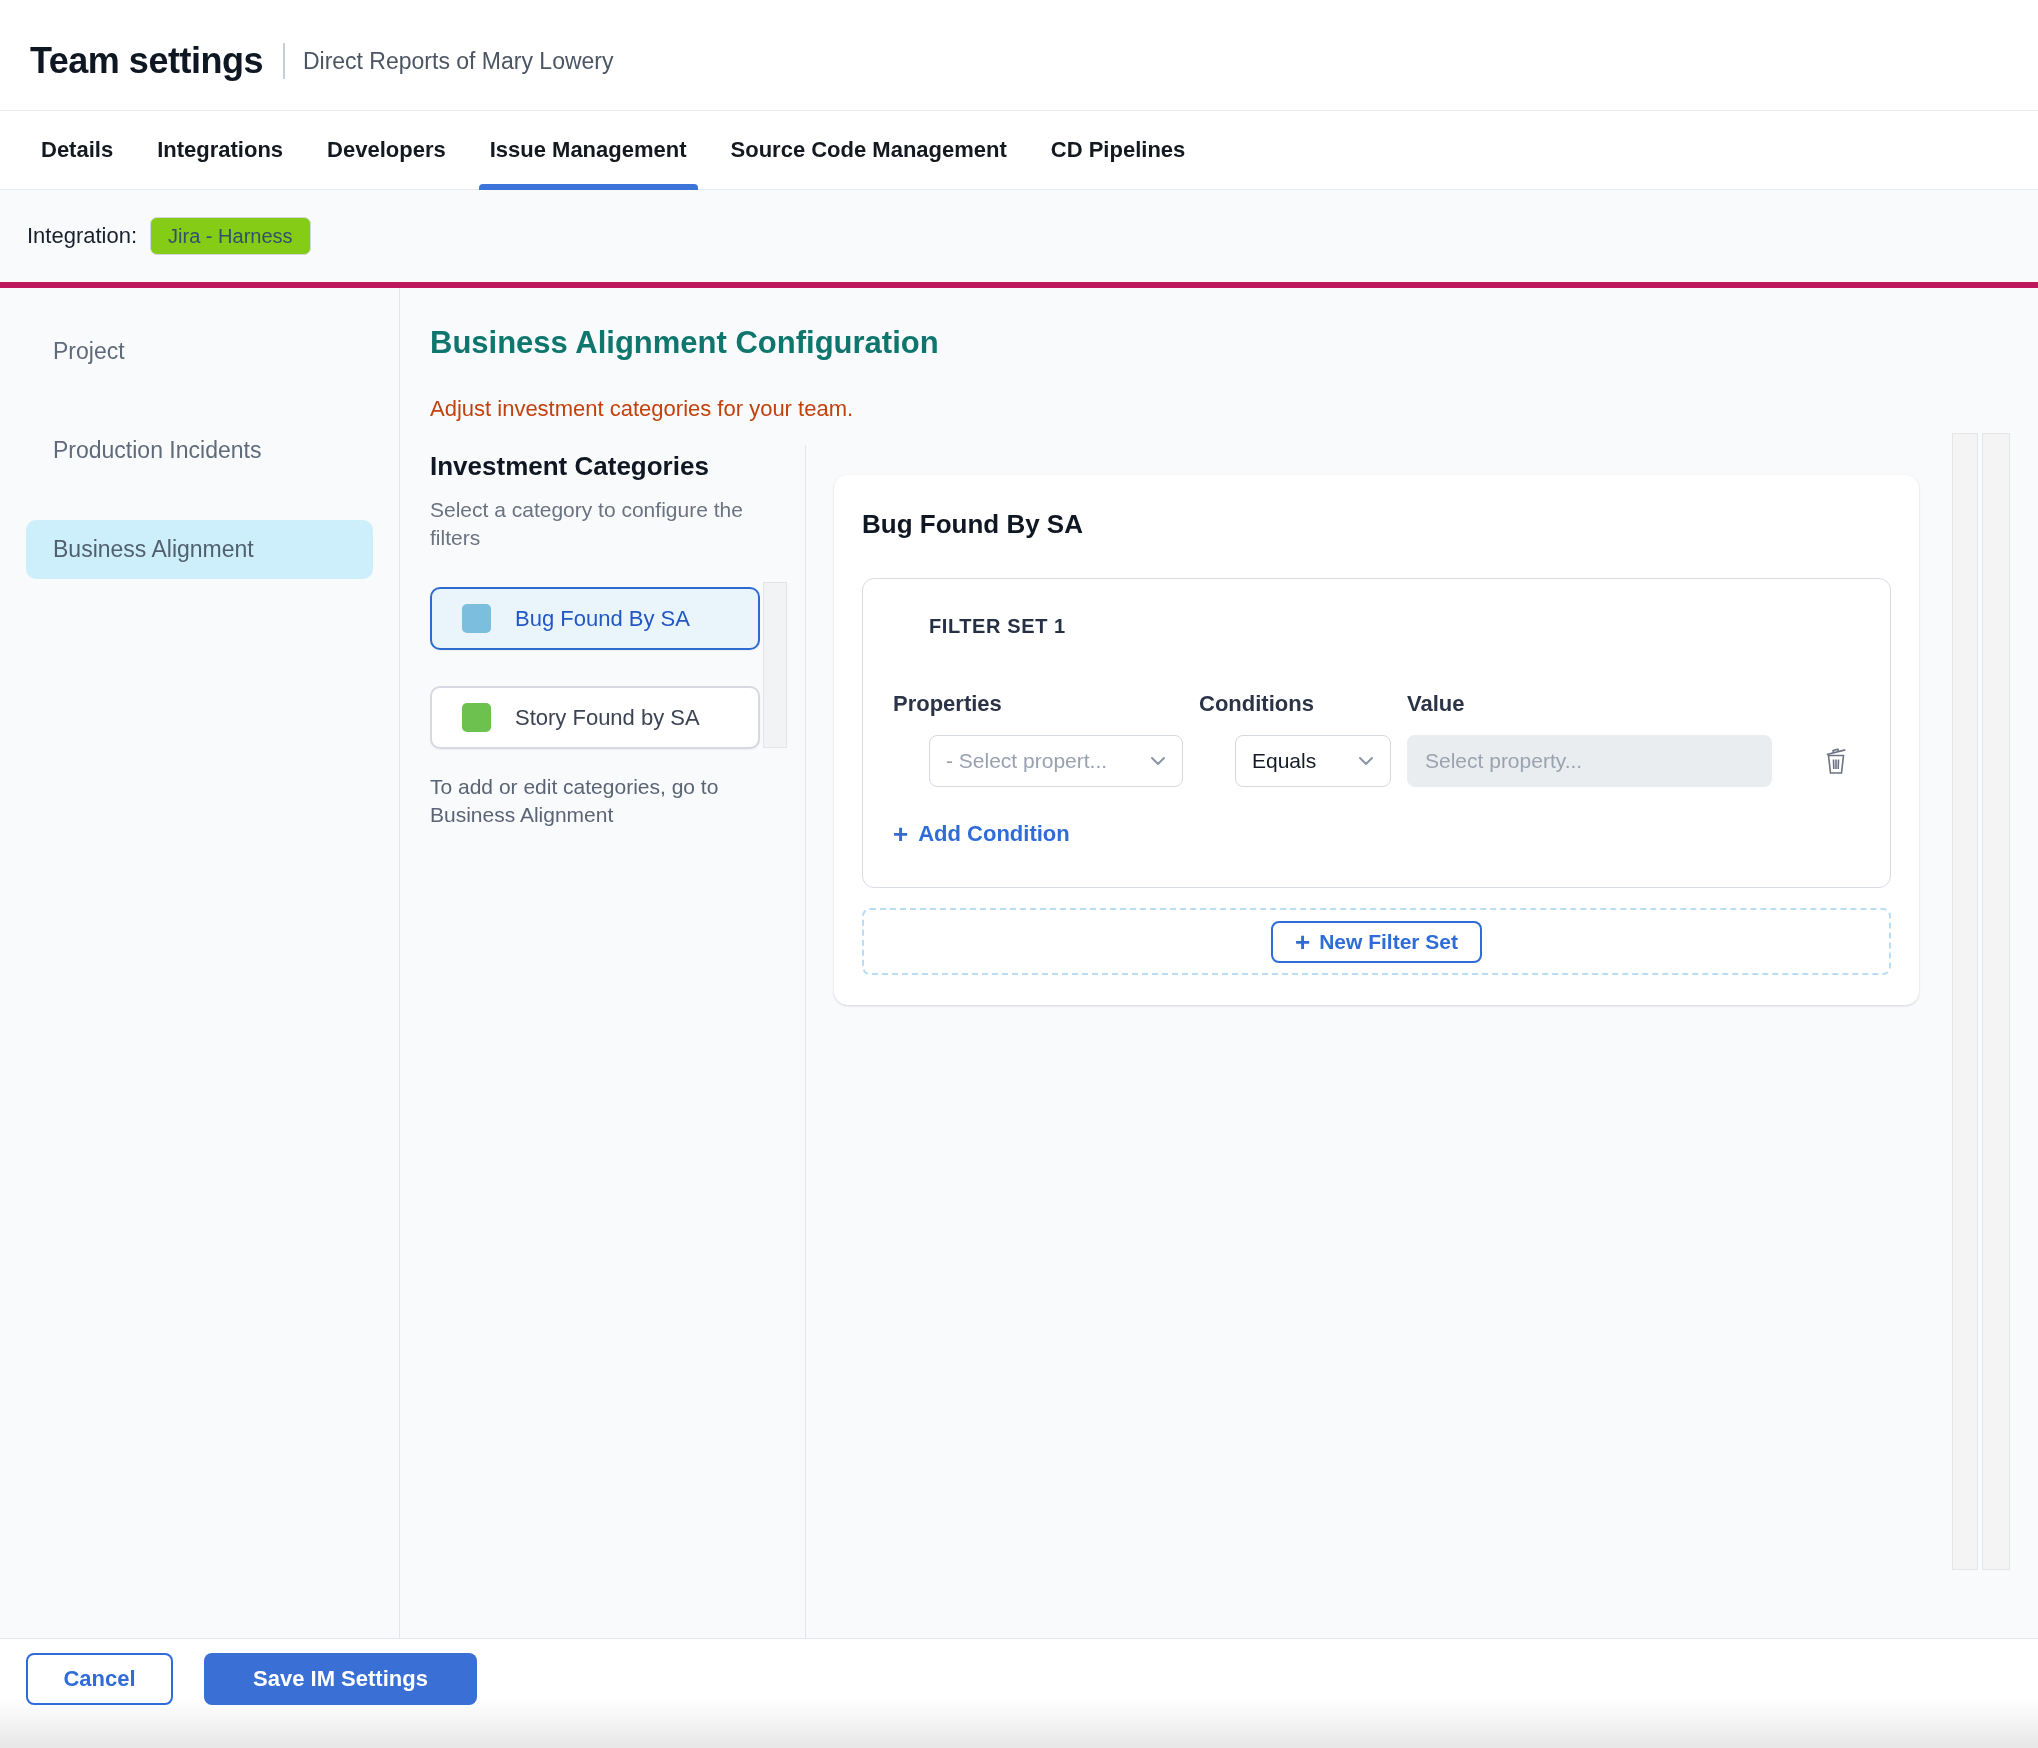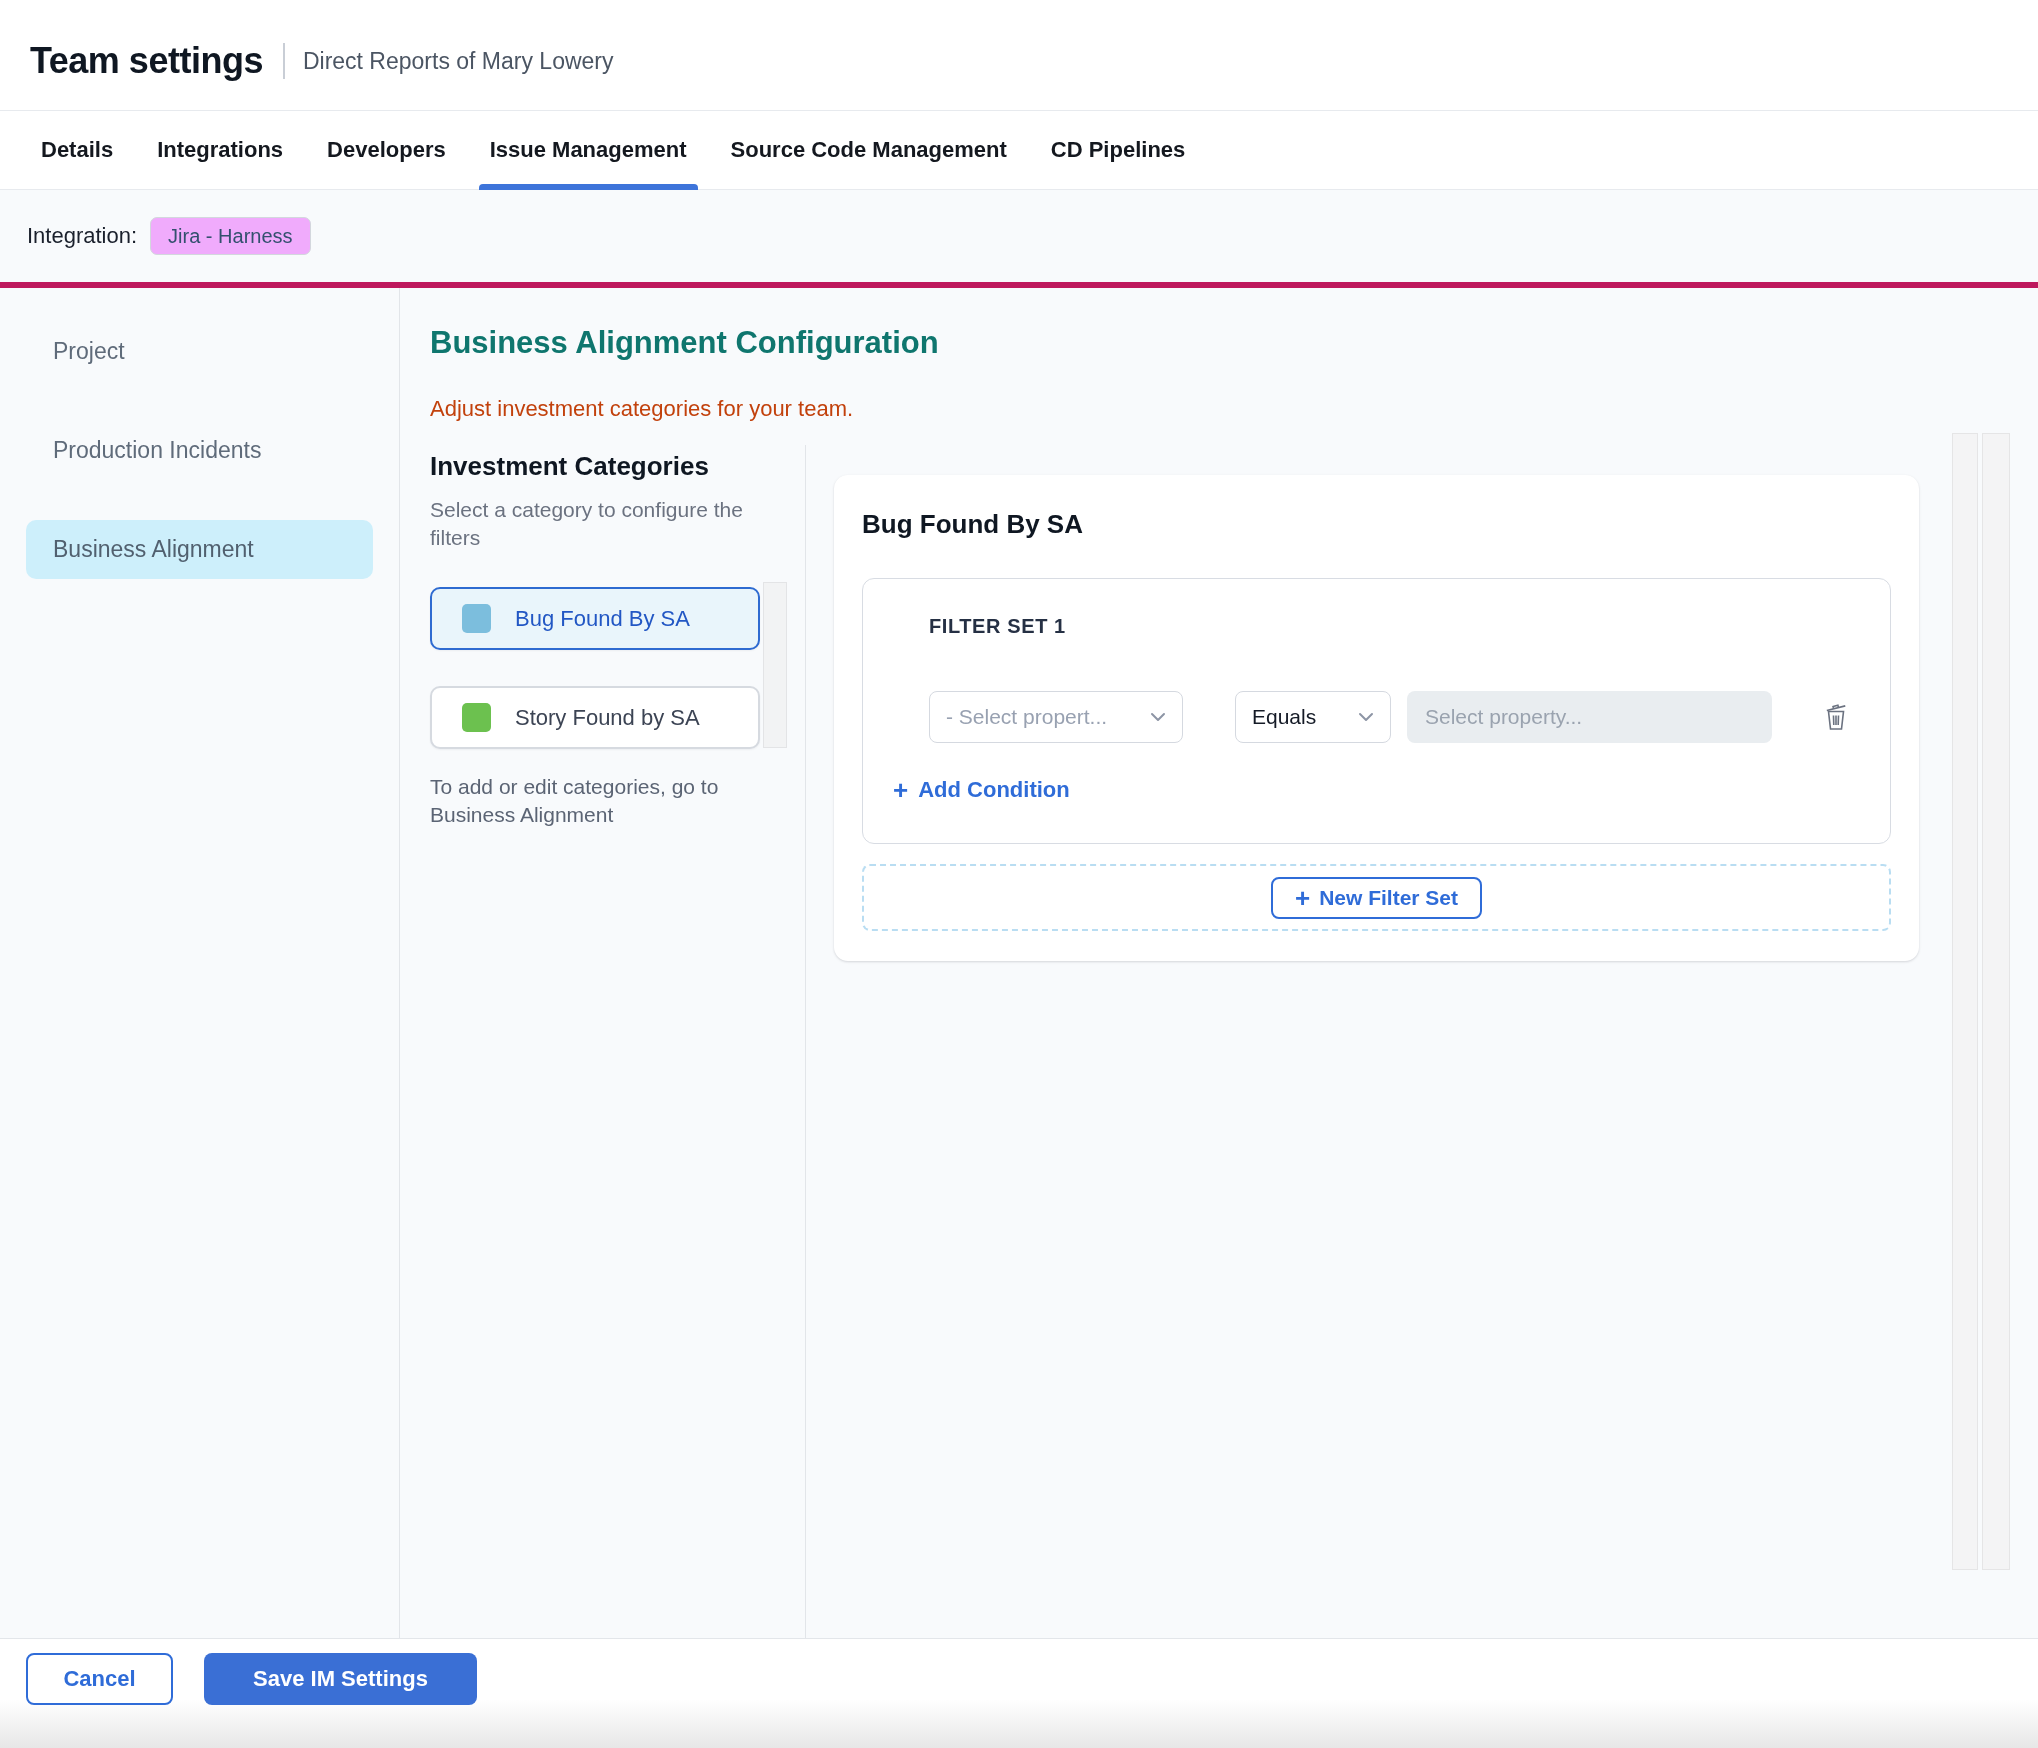--- a/index.html
+++ b/index.html
@@ -23,21 +23,21 @@
           border-top:1px solid #e7eaee; border-bottom:1px solid #e7eaee; background:#fff; }
   .tab { position:relative; display:flex; align-items:center; padding:0 11px;
          font-size:22px; font-weight:bold; color:#14181f; cursor:pointer; }
   .tab.active::after { content:""; position:absolute; left:0; right:0; bottom:-1px;
          height:6px; border-radius:4px 4px 0 0; background:#3d74da; }
   
   .integration-row { height:98px; display:flex; align-items:center; gap:13px;
          padding-left:27px; background:#f8fafc; border-bottom:6px solid #be185d; flex:0 0 auto; }
   .integration-label { font-size:22px; color:#1a202c; }
   .integration-chip { display:flex; align-items:center; height:38px; padding:0 17px;
-         background:#f0abfc; border:1px solid #d3d7dd; border-radius:7px;
+         background:#84cc16; border:1px solid #d3d7dd; border-radius:7px;
          font-size:20px; color:#33506e; }
   
   .content { flex:1 1 auto; display:flex; min-height:0; }
   .leftnav { width:400px; flex:0 0 auto; border-right:1px solid #e2e5e9; padding:34px 26px 0 26px; }
   .nav-item { padding:16px 27px; margin-bottom:40px; border-radius:10px;
          font-size:23px; color:#5f6b7a; cursor:pointer; }
   .nav-item.active { background:#cdeffb; color:#51606f; }
   .mainarea { flex:1 1 auto; display:flex; flex-direction:column; min-width:0; }
   .main-header { height:157px; padding:37px 30px 0 30px; flex:0 0 auto; }
   .main-title { font-size:31px; font-weight:bold; color:#0f766e; margin-bottom:35px; }
@@ -164,20 +164,26 @@
           <div class="cat-scroll"></div>
         </div>
 
         <div class="filter-col">
           <div class="card">
             <h3 class="card-title">Bug Found By SA</h3>
 
             <div class="filterset">
               <div class="fs-title">FILTER SET 1</div>
 
+              <div class="fs-grid labels">
+                <span class="fs-col-label">Properties</span>
+                <span class="fs-col-label">Conditions</span>
+                <span class="fs-col-label">Value</span>
+                <span></span>
+              </div>
 
               <div class="fs-grid">
                 <div class="select">
                   <span class="placeholder">- Select propert...</span>
                   <svg width="16" height="10" viewBox="0 0 16 10">
                       <path d="M2 2 L8 8 L14 2" stroke="#8d95a5" stroke-width="2" fill="none" stroke-linecap="round" stroke-linejoin="round"></path>
                     </svg>
                 </div>
                 <div class="select">
                   <span class="value">Equals</span>

